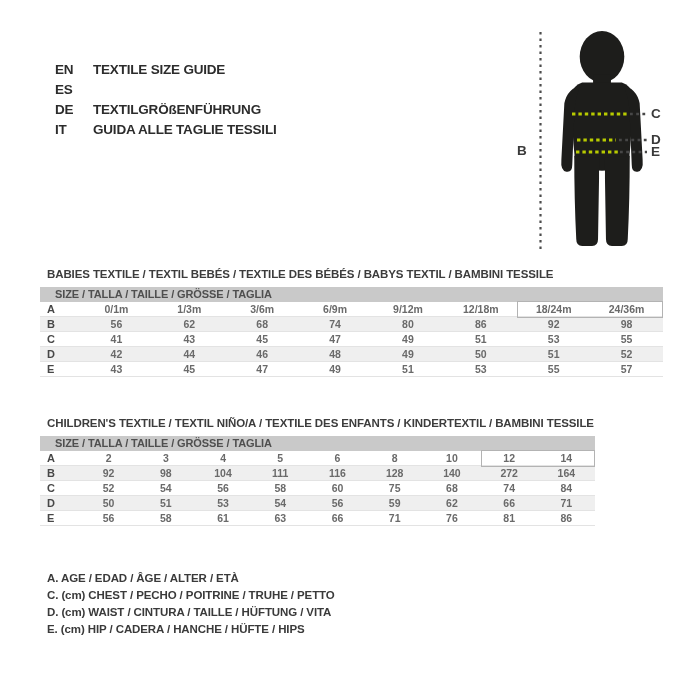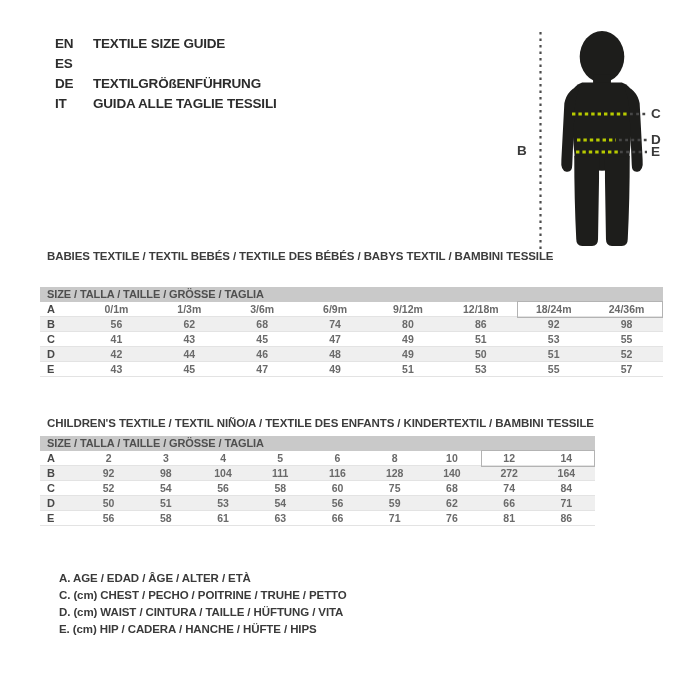--- a/index.html
+++ b/index.html
@@ -1,49 +1,49 @@
 <!DOCTYPE html>
 <html style="--accent: #b8cb00; --header-bg: #c9c9c9; --alt-row: #efefef; --silhouette: #1d1d1b;"><head>
 <meta charset="utf-8">
 <style>
   html,body{margin:0;padding:0;background:#fff;}
   .canvas{
     position:relative;width:700px;height:700px;background:#ffffff;overflow:hidden;
     font-family:"Liberation Sans", sans-serif;color:#2f2f2f;
   }
   
-  .lang-block{position:absolute;left:55px;top:34px;}
+  .lang-block{position:absolute;left:55px;top:60px;}
   .lang-row{display:flex;line-height:20px;font-size:13.5px;font-weight:700;letter-spacing:-0.2px;color:#2c2c2c;}
   .lang-code{display:inline-block;width:38px;}
   
   .figure-block{position:absolute;left:500px;top:20px;width:200px;height:240px;}
   .figure-block svg{position:absolute;left:0;top:0;}
   .fig-label{position:absolute;font-size:13.5px;font-weight:700;color:#3a3a3a;letter-spacing:-0.2px;}
   .silhouette{fill:var(--silhouette,#1d1d1b);}
   .dash-dark{stroke:#474747;stroke-width:2.4;stroke-dasharray:2.8,3.4;fill:none;}
   .dash-darkv{stroke:#4c4c4c;stroke-width:2.2;stroke-dasharray:2.5,4;fill:none;}
   .dash-yellow{stroke:var(--accent,#b8cb00);stroke-width:2.8;stroke-dasharray:3.4,3;fill:none;}
   
   .table-title{position:absolute;left:47px;font-size:11.5px;font-weight:700;letter-spacing:-0.1px;color:#3c3c3c;white-space:nowrap;}
   .size-table{position:absolute;left:40px;}
   .t-head{
     height:15px;line-height:15px;background:var(--header-bg,#c9c9c9);
-    font-size:11px;font-weight:700;color:#4f4f4f;padding-left:7px;letter-spacing:-0.1px;
+    font-size:11px;font-weight:700;color:#4f4f4f;padding-left:15px;letter-spacing:-0.1px;
     box-sizing:border-box;
   }
   .t-row{
     display:flex;height:15px;line-height:14px;box-sizing:border-box;
     border-bottom:1px solid #e3e3e3;background:#ffffff;
   }
   .t-row.alt{background:var(--alt-row,#efefef);}
   .t-label{width:40px;padding-left:7px;box-sizing:border-box;font-size:11px;font-weight:700;color:#474747;}
   .t-cell{flex:1;text-align:center;font-size:10.5px;font-weight:700;color:#6a6a6a;}
   .hl-box{position:absolute;top:14px;height:17px;border:1px solid #b3b3b3;background:transparent;box-sizing:border-box;z-index:3;}
   
-  .legend-block{position:absolute;left:47px;top:570px;margin-left:12px;}
+  .legend-block{position:absolute;left:47px;top:570px;}
   .legend-line{font-size:11.5px;font-weight:700;line-height:17px;letter-spacing:-0.1px;color:#3a3a3a;white-space:nowrap;}
 </style>
 </head>
 <body>
 
 <div class="canvas">
 
   <div class="lang-block">
     <div class="lang-row">
       <span class="lang-code">EN</span>
@@ -82,21 +82,21 @@
       <line class="dash-dark" x1="119" y1="120" x2="147" y2="120"></line>
       <line class="dash-yellow" x1="76" y1="132" x2="118" y2="132"></line>
       <line class="dash-dark" x1="120" y1="132" x2="147" y2="132"></line>
     </svg>
     <div class="fig-label" style="left:17px;top:123px;">B</div>
     <div class="fig-label" style="left:151px;top:86px;">C</div>
     <div class="fig-label" style="left:151px;top:112px;">D</div>
     <div class="fig-label" style="left:151px;top:124px;">E</div>
   </div>
 
-  <div class="table-title" style="top:250px;">BABIES TEXTILE / TEXTIL BEBÉS / TEXTILE DES BÉBÉS / BABYS TEXTIL / BAMBINI TESSILE</div>
+  <div class="table-title" style="top:268px;">BABIES TEXTILE / TEXTIL BEBÉS / TEXTILE DES BÉBÉS / BABYS TEXTIL / BAMBINI TESSILE</div>
   <div class="size-table" style="top:287px;width:623px;">
       <div class="t-head">SIZE / TALLA / TAILLE / GRÖSSE / TAGLIA</div>
       <div class="t-row">
         <span class="t-label">A</span>
         <span class="t-cell">0/1m</span>
         <span class="t-cell">1/3m</span>
         <span class="t-cell">3/6m</span>
         <span class="t-cell">6/9m</span>
         <span class="t-cell">9/12m</span>
         <span class="t-cell">12/18m</span>

